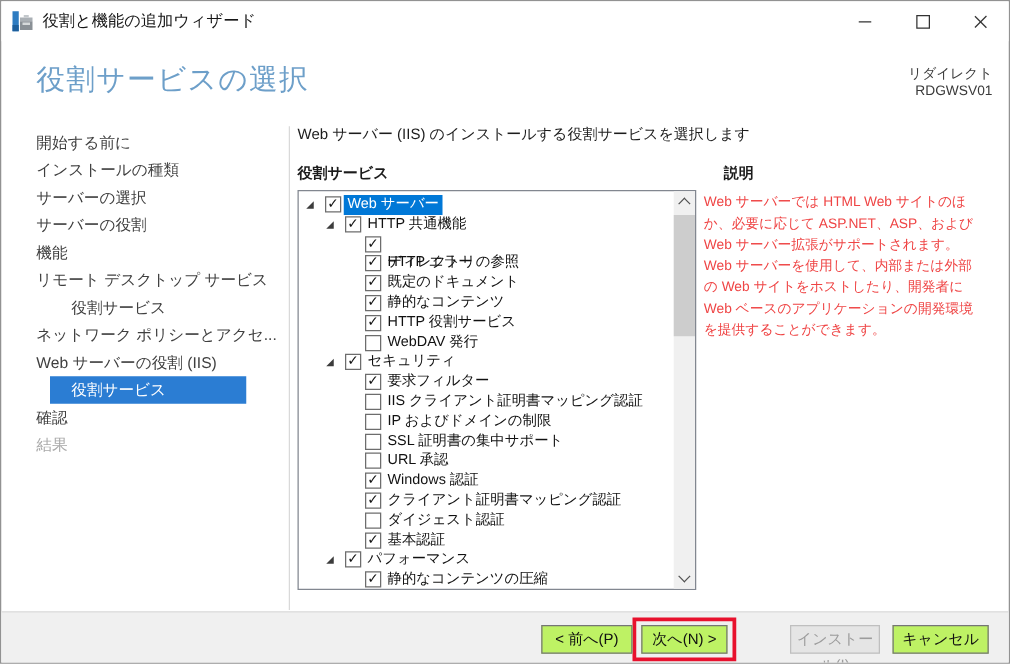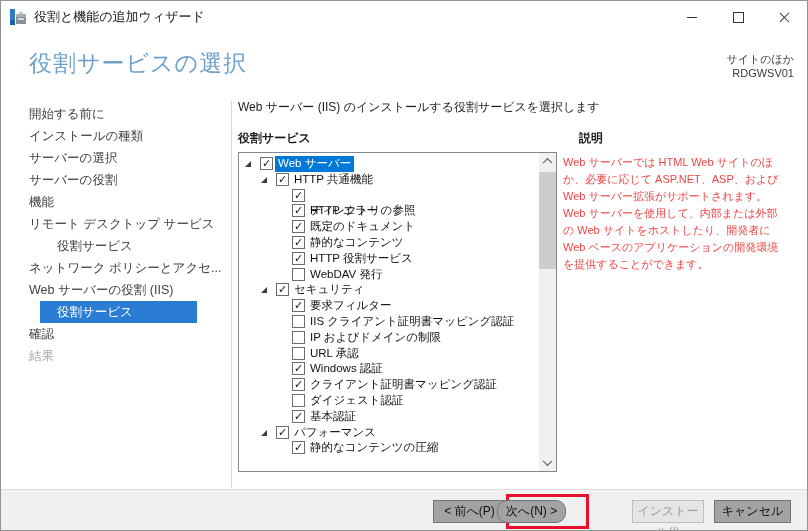--- a/index.html
+++ b/index.html
@@ -46,24 +46,24 @@
   .scroll-btn{position:absolute;left:0;width:17px;height:17px;display:flex;align-items:center;justify-content:center;}
   .scroll-btn.up{top:0;} .scroll-btn.down{bottom:0;}
   .chev{width:6px;height:6px;border-left:1.6px solid #505050;border-top:1.6px solid #505050;}
   .chev.up{transform:rotate(45deg) translate(1px,1px);}
   .chev.down{transform:rotate(225deg) translate(1px,1px);}
   .scroll-thumb{position:absolute;left:0;top:19px;width:17px;height:97px;background:#cdcdcd;}
   
   .desc-body{position:absolute;left:562px;top:153px;width:219px;font-size:11px;line-height:17px;color:#ef4444;}
   
   .footer{position:absolute;left:0;top:488px;width:100%;height:43px;background:var(--footer-bg);border-top:1px solid #dcdcdc;box-sizing:border-box;}
-  .btn{position:absolute;top:10px;height:23px;font-size:12px;color:#111;background:#a3a3a3;border:1px solid #757575;box-sizing:border-box;text-align:center;line-height:21px;font-family:inherit;padding:0;}
+  .btn{position:absolute;top:10px;height:23px;font-size:12px;color:#111;background:#bef264;border:1px solid #757575;box-sizing:border-box;text-align:center;line-height:21px;font-family:inherit;padding:0;}
   .btn.disabled{color:#9c9c9c;border-color:#bfbfbf;background:#e5e5e5;}
   .btn-previous{left:432px;width:73px;}
-  .btn-next{left:496px;width:69px;border-radius:10px;}
+  .btn-next{left:512px;width:69px;}
   .btn-install{left:631px;width:72px;}
   .btn-cancel{left:713px;width:77px;}
   .annotation{position:absolute;left:505px;top:4px;width:83px;height:35px;border:3px solid var(--annotation-red);box-sizing:border-box;pointer-events:none;}
 </style>
 </head>
 <body style="--header-blue: #6d9fc9; --nav-sel: #2b7dd3; --tree-sel: #0078d7; --annotation-red: #e8112d; --footer-bg: #f0f0f0;">
 
 <div class="titlebar">
   <span class="app-icon">
     <svg width="18" height="18" viewBox="0 0 18 18">
@@ -84,21 +84,21 @@
         <span class="glyph-max"></span>
       </span>
     <span class="win-btn">
         <span class="glyph-close"></span>
       </span>
   </span>
 </div>
 
 <div class="page-title">役割サービスの選択</div>
 <div class="target-server">
-  <div>サイトのほか</div>
+  <div>リダイレクト</div>
   <div>RDGWSV01</div>
 </div>
 
 <div class="sidebar" id="sidebar">
     <div class="nav-item">開始する前に</div>
     <div class="nav-item">インストールの種類</div>
     <div class="nav-item">サーバーの選択</div>
     <div class="nav-item">サーバーの役割</div>
     <div class="nav-item">機能</div>
     <div class="nav-item">リモート デスクトップ サービス</div>
@@ -163,20 +163,24 @@
       <div class="tree-row">
         <span class="cb" style="left: 53px;"></span>
         <span class="tree-lbl" style="left: 68px;">IIS クライアント証明書マッピング認証</span>
       </div>
       <div class="tree-row">
         <span class="cb" style="left: 53px;"></span>
         <span class="tree-lbl" style="left: 68px;">IP およびドメインの制限</span>
       </div>
       <div class="tree-row">
         <span class="cb" style="left: 53px;"></span>
+        <span class="tree-lbl" style="left: 68px;">SSL 証明書の集中サポート</span>
+      </div>
+      <div class="tree-row">
+        <span class="cb" style="left: 53px;"></span>
         <span class="tree-lbl" style="left: 68px;">URL 承認</span>
       </div>
       <div class="tree-row">
         <span class="cb" style="left: 53px;">✓</span>
         <span class="tree-lbl" style="left: 68px;">Windows 認証</span>
       </div>
       <div class="tree-row">
         <span class="cb" style="left: 53px;">✓</span>
         <span class="tree-lbl" style="left: 68px;">クライアント証明書マッピング認証</span>
       </div>

